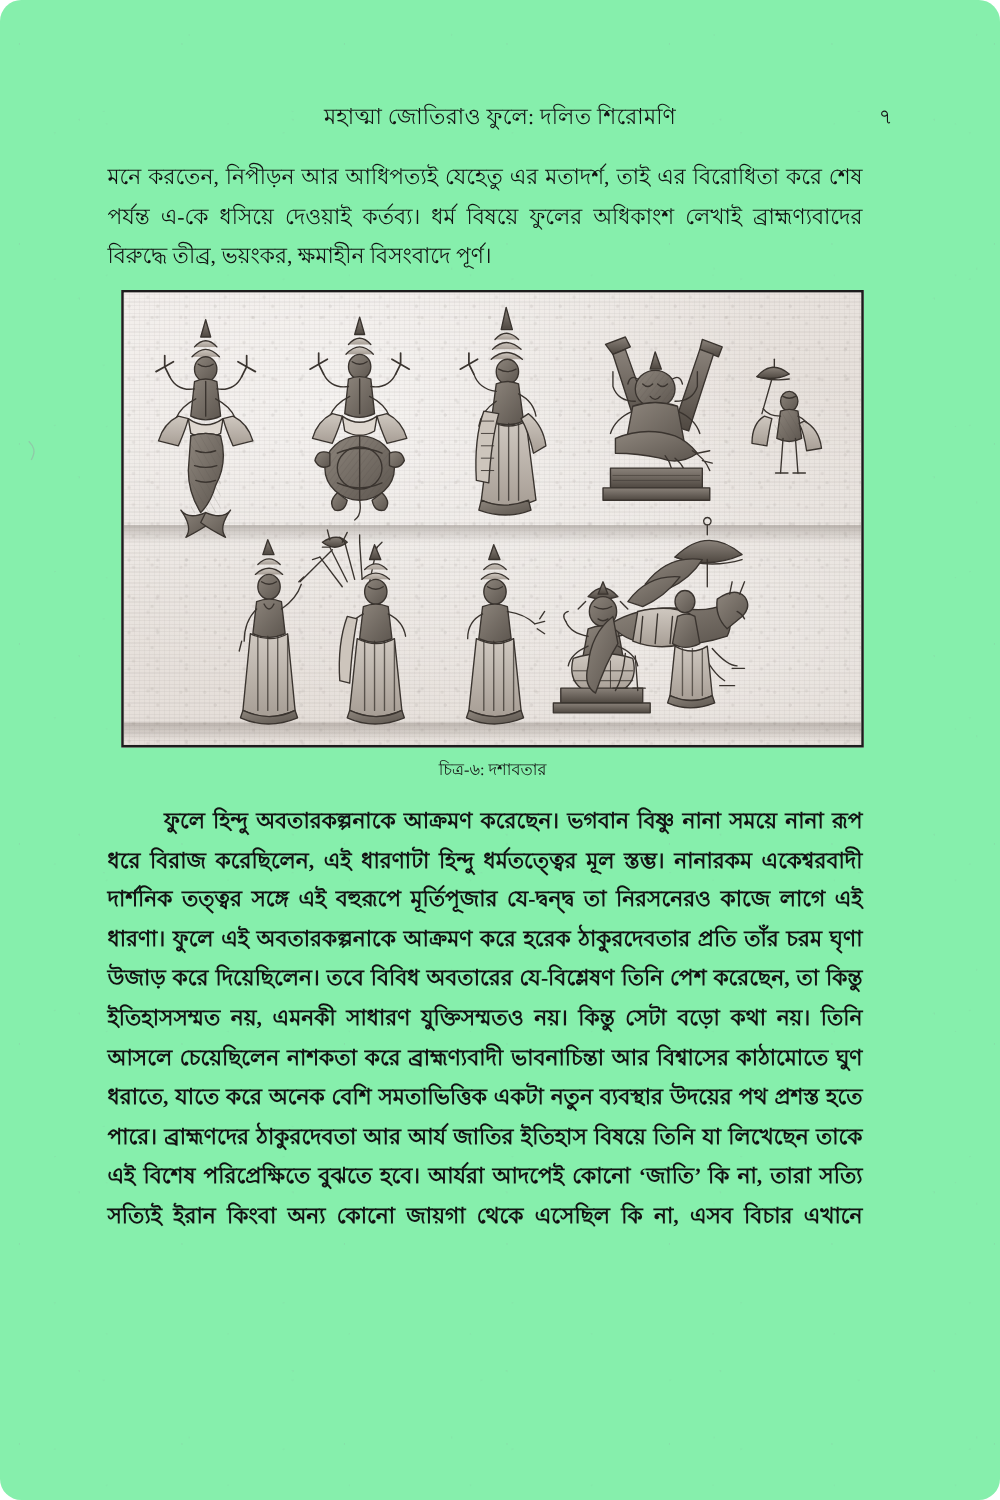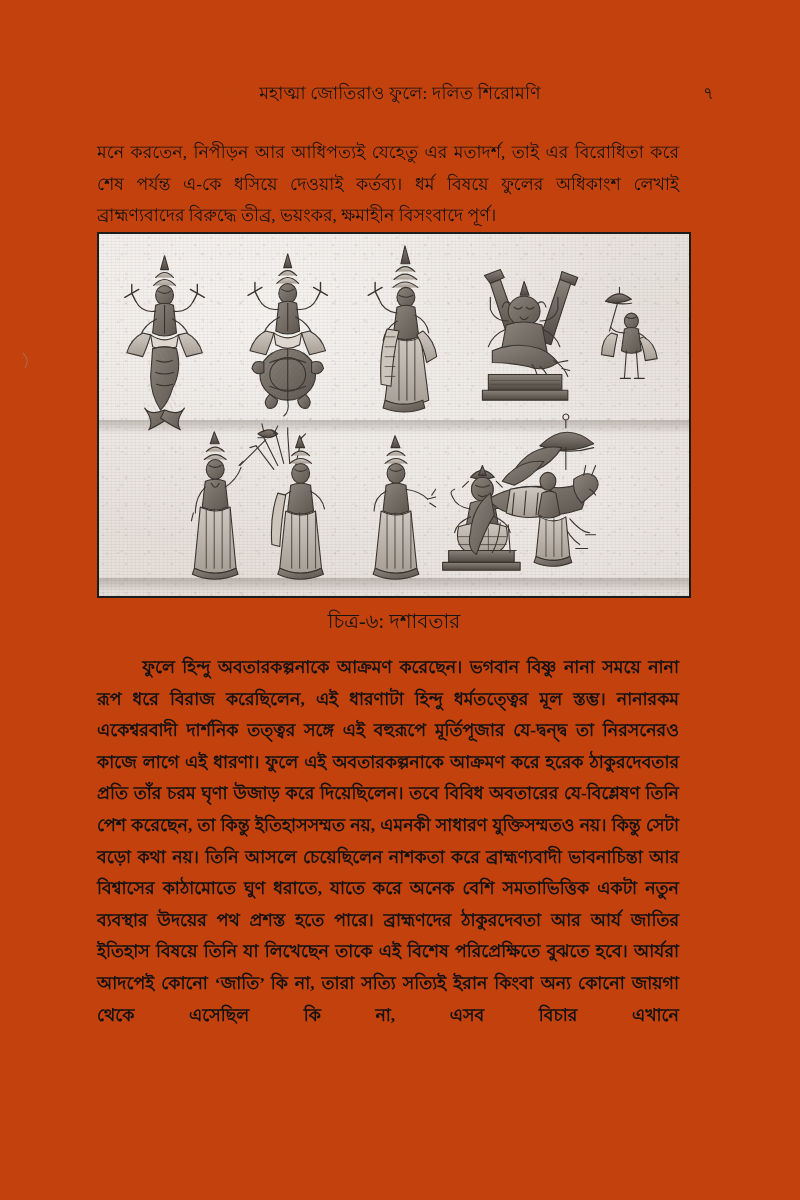--- a/index.html
+++ b/index.html
@@ -13,21 +13,22 @@
     height: 1200px;
     position: relative;
     overflow: hidden;
     font-family: "Liberation Serif", "DejaVu Serif", serif;
     color: #111111;
   }
 
   .page {
     position: absolute;
     inset: 0;
-    background: #c2410c;
+    background: #86efac;
+    border-radius: 17px;
   }
 
   
   .speckle {
     position: absolute;
     inset: 0;
     pointer-events: none;
     opacity: .5;
     background-image:
       radial-gradient(circle at 12% 22%, rgba(140,140,150,.30) 0 .6px, transparent .7px),
@@ -71,21 +72,21 @@
     right: 110px;
     font-size: 17.4px;
     line-height: 31.6px;
     color: #121212;
     text-align: justify;
     text-justify: inter-word;
   }
   .block-top { top: 126px; }
   .block-bottom { top: 641px; }
 
-  .para { margin: 11px; }
+  .para { margin: 0; }
   .para.indent { text-indent: 2.6em; font-weight: bold; }
 
   
   .para { text-align: justify; }
   .para::after {
     content: "";
     display: inline-block;
     width: 100%;
   }
   .para.lastragged::after { display: none; }
@@ -143,21 +144,21 @@
     width: 100%;
     height: 100%;
   }
 
   .caption {
     position: absolute;
     left: 97px;
     width: 594px;
     top: 606px;
     text-align: center;
-    font-size: 20px;
+    font-size: 13px;
     color: #151515;
   }
 
   
   .margin-artifact {
     position: absolute;
     left: 22px;
     top: 352px;
     width: 10px;
     height: 18px;

